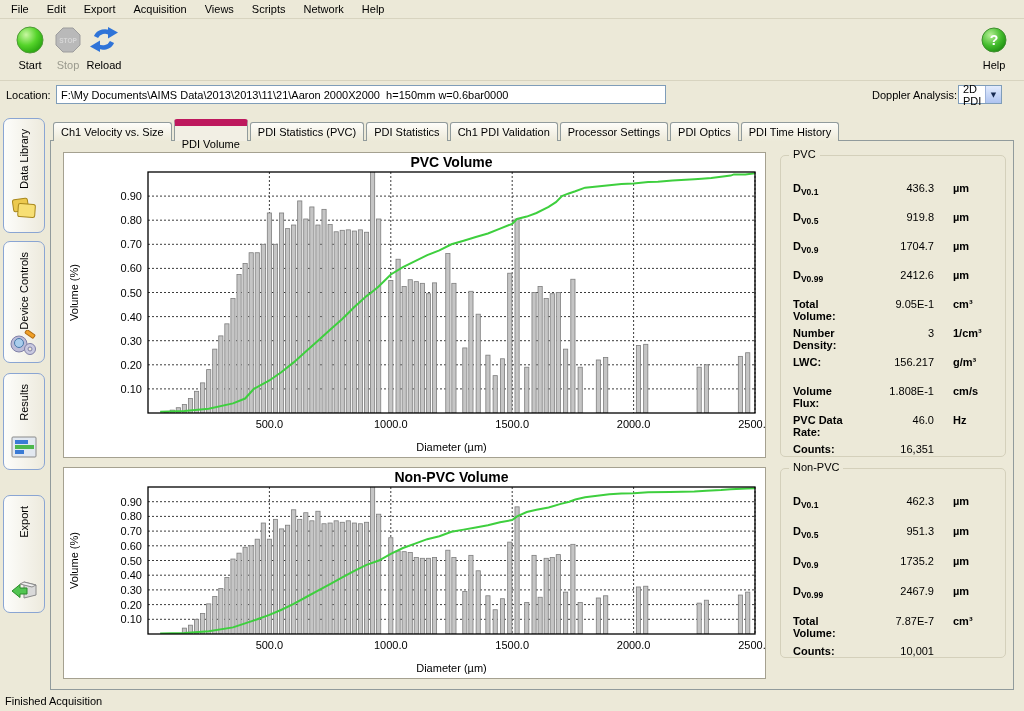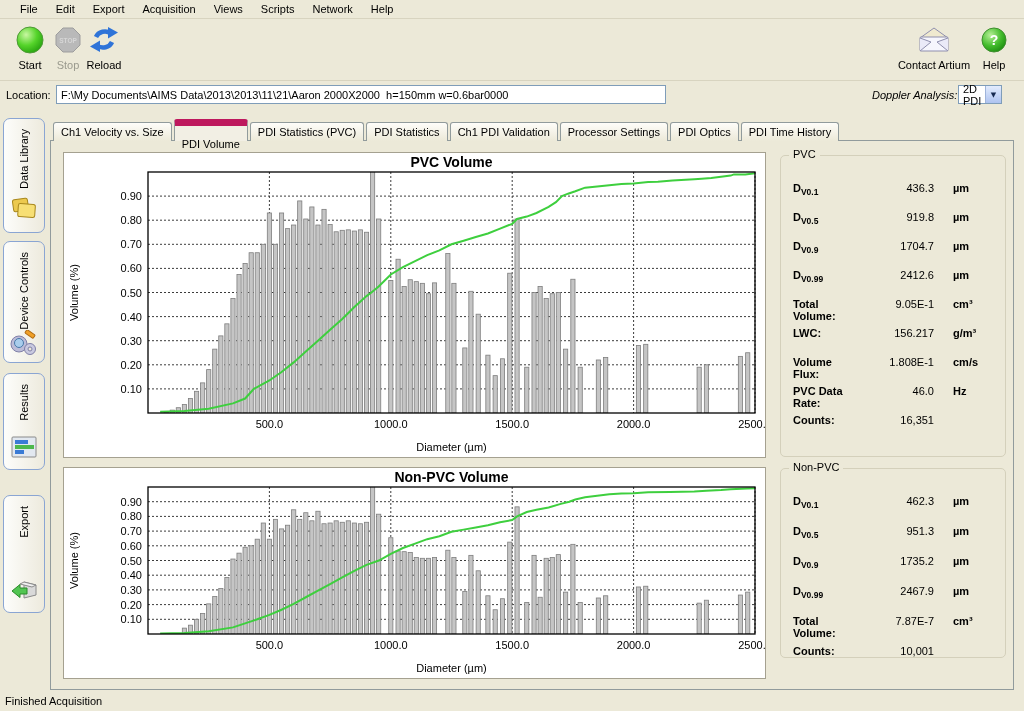--- a/index.html
+++ b/index.html
@@ -3,36 +3,36 @@
 <meta charset="utf-8">
 <style>
   * { margin:0; padding:0; box-sizing:border-box; }
   html,body { width:1024px; height:711px; overflow:hidden; }
   body {
     background:#ece9d8;
     font-family:"Liberation Sans","DejaVu Sans",sans-serif;
     font-size:11px; color:#000; position:relative;
   }
   
-  .menubar { height:19px; display:flex; align-items:center; padding-left:11px;
+  .menubar { height:19px; display:flex; align-items:center; padding-left:2px;
              border-bottom:1px solid #d8d4c0; }
   .menu-item { padding:2px 9px; cursor:default; }
   
   .toolbar { height:62px; position:relative; border-bottom:1px solid #d8d4c0; }
   .tool-btn { position:absolute; top:4px; width:56px; text-align:center; cursor:default; }
   .tool-btn .ticon { height:34px; display:flex; align-items:center; justify-content:center; }
   .tool-label { display:block; margin-top:2px; }
   .disabled-label { color:#9a9a8e; }
   
   .locrow { height:30px; position:relative; }
   .loc-label { position:absolute; left:6px; top:8px; }
   .loc-field { position:absolute; left:56px; top:4px; width:610px; height:19px;
                border:1px solid #7f9db9; background:#fff; font-family:inherit;
                font-size:11px; padding:1px 4px; }
-  .dop-label { position:absolute; left:872px; top:8px;font-style:italic; }
+  .dop-label { position:absolute; left:872px; top:8px; }
   .combo { position:absolute; left:958px; top:4px; width:44px; height:19px;
            border:1px solid #7f9db9; background:#fff; display:flex; align-items:center; }
   .combo-value { flex:1; padding-left:4px; }
   .combo-arrow { width:16px; height:17px; display:flex; align-items:center; justify-content:center;
                  background:linear-gradient(#e3ecfd,#aec3f0); border-left:1px solid #9fb4da;
                  font-family:"DejaVu Sans",sans-serif; font-size:7px; color:#16294f; }
   
   .sidebar-tab { position:absolute; left:3px; width:42px; border:1px solid #8aa5d3;
                  border-radius:7px; background:linear-gradient(to right,#fdfdfb,#edeadd);
                  display:flex; flex-direction:column; align-items:center;
@@ -108,31 +108,20 @@
   <div class="tool-btn" style="left:76px;">
     <div class="ticon">
       <svg width="32" height="30" viewBox="0 0 32 30">
         <path d="M8 12 A 9.5 8.5 0 0 1 23 8.5" fill="none" stroke="#2f74d8" stroke-width="4.5"></path>
         <polygon points="20,2 30,7.5 20,13.5" fill="#2f74d8"></polygon>
         <path d="M24 17 A 9.5 8.5 0 0 1 9 20.5" fill="none" stroke="#2f74d8" stroke-width="4.5"></path>
         <polygon points="12,15.5 2,21.5 12,27" fill="#2f74d8"></polygon>
       </svg>
     </div>
     <span class="tool-label">Reload</span>
-  </div>
-  <div class="tool-btn" style="left:896px; width:76px;">
-    <div class="ticon">
-      <svg width="36" height="28" viewBox="0 0 36 28">
-        <polygon points="4,12 18,2 32,12" fill="#efe9cf" stroke="#8f8fae"></polygon>
-        <rect x="4" y="11" width="28" height="14" rx="1" fill="#f6f6fd" stroke="#8f8fae"></rect>
-        <polyline points="4,25 15,16 4,12" fill="#eaeaf8" stroke="#8f8fae"></polyline>
-        <polyline points="32,25 21,16 32,12" fill="#eaeaf8" stroke="#8f8fae"></polyline>
-      </svg>
-    </div>
-    <span class="tool-label">Contact Artium</span>
   </div>
   <div class="tool-btn" style="left:972px; width:44px;">
     <div class="ticon">
       <svg width="28" height="28" viewBox="0 0 28 28">
         <defs>
             <radialGradient id="gHelp" cx="35%" cy="30%" r="75%">
           <stop offset="0%" stop-color="#b7ef97"></stop>
               <stop offset="60%" stop-color="#43bc2c"></stop>
               <stop offset="100%" stop-color="#1f8f12"></stop>
         </radialGradient>
@@ -458,20 +447,25 @@
           <span class="stat-label">D<sub>V0.99</sub></span>
           <span class="stat-value">2412.6</span>
           <span class="stat-unit">µm</span>
         </div>
         <div class="stat-row">
           <span class="stat-label">Total Volume:</span>
           <span class="stat-value">9.05E-1</span>
           <span class="stat-unit">cm³</span>
         </div>
         <div class="stat-row">
+          <span class="stat-label">Number Density:</span>
+          <span class="stat-value">3</span>
+          <span class="stat-unit">1/cm³</span>
+        </div>
+        <div class="stat-row">
           <span class="stat-label">LWC:</span>
           <span class="stat-value">156.217</span>
           <span class="stat-unit">g/m³</span>
         </div>
         <div class="stat-row">
           <span class="stat-label">Volume Flux:</span>
           <span class="stat-value">1.808E-1</span>
           <span class="stat-unit">cm/s</span>
         </div>
         <div class="stat-row">

